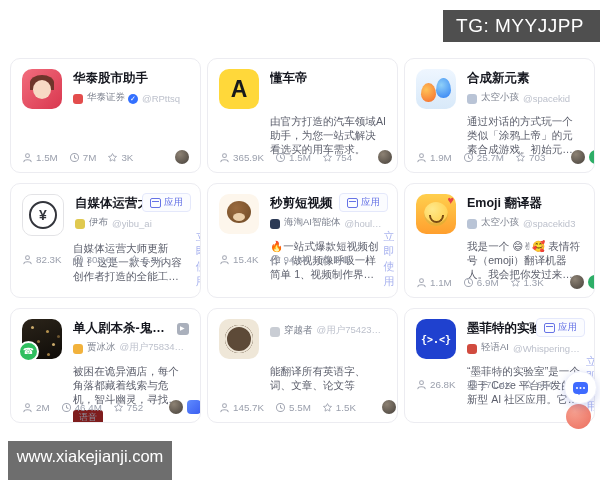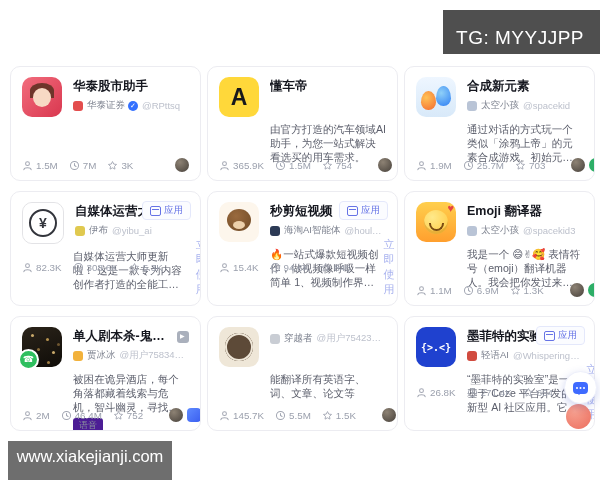--- a/index.html
+++ b/index.html
@@ -1,44 +1,44 @@
 <!DOCTYPE html>
 <html><head>
 <meta charset="utf-8">
 <style>
   html,body{margin:0;padding:0}
   body{width:600px;height:480px;position:relative;background:#fff;overflow:hidden;
        font-family:"Liberation Sans","DejaVu Sans",sans-serif;-webkit-font-smoothing:antialiased}
   
-  .wm-top{position:absolute;top:10px;right:0;height:32px;line-height:32px;padding:12px 16px 0 13px;
+  .wm-top{position:absolute;top:10px;right:0;height:32px;line-height:32px;padding:0 16px 0 13px;
           background:#4f4f4f;color:#fff;font-size:19px;letter-spacing:.5px;z-index:9}
   .wm-bottom{position:absolute;left:8px;top:441px;width:164px;height:40px;line-height:31px;text-align:center;
           background:#6e6e6e;color:#fff;font-size:16.5px;z-index:9}
   
-  .board{position:absolute;left:10px;right:5px;top:66px;display:grid;
+  .board{position:absolute;left:10px;right:5px;top:58px;display:grid;
          grid-template-columns:repeat(3,1fr);gap:10px 6px}
   .card{position:relative;background:#fff;border:1px solid #ececf1;border-radius:10px;
         height:115px;padding:10px 11px;box-sizing:border-box;overflow:hidden}
   .hdr{display:flex;gap:11px}
   .hblock{min-width:0;padding-top:1px}
   .trow{display:flex;align-items:center;gap:4px}
   .title{font-size:12.5px;font-weight:700;color:#15171f;white-space:nowrap;overflow:hidden;text-overflow:ellipsis}
   .tmini{width:12px;height:12px;border-radius:3px;background:#aab0bc;flex:none;position:relative}
   .tmini::before{content:"▶";position:absolute;left:3px;top:1px;font-size:6px;color:#fff}
-  .arow{display:flex;align-items:center;margin-top:4px;font-size:9.5px;color:#8a8f9c;white-space:nowrap;overflow:hidden}
+  .arow{display:flex;align-items:flex-end;margin-top:4px;font-size:9.5px;color:#8a8f9c;white-space:nowrap;overflow:hidden}
   .aicon{width:10px;height:10px;border-radius:3px;flex:none;margin-right:4px}
   .aname{color:#7d828f}
   .vicon{width:10px;height:10px;border-radius:50%;background:#3370ff;color:#fff;flex:none;margin-left:3px;
          font-size:7px;line-height:10px;text-align:center;font-weight:700}
   .vicon::before{content:"✓"}
   .handle{color:#bdc1cc;margin-left:4px;overflow:hidden;text-overflow:ellipsis}
   .desc{margin:5px 0 0 51px;font-size:10.6px;line-height:14px;color:#5b5e6b;
         display:-webkit-box;-webkit-line-clamp:3;-webkit-box-orient:vertical;overflow:hidden}
   .tag{display:inline-block;margin:4px 0 0 51px;padding:1px 6px;border-radius:3px;
-       background:#4c1d95;color:#8a8f9c;font-size:9px}
+       background:#7f1d1d;color:#8a8f9c;font-size:9px}
   .stats{position:absolute;left:11px;right:11px;bottom:8px;display:flex;align-items:center;gap:11px;
          font-size:9.8px;color:#9ba0ad}
   .stat{display:flex;align-items:center;gap:3px}
   .stat svg{display:block}
   .spacer{flex:1}
   .corner{display:flex;align-items:center}
   .cicon{width:14px;height:14px;border-radius:50%;margin-left:4px}
   .cicon.avatar-dark{background:radial-gradient(circle at 35% 30%,#8d8274,#46403a)}
   .cicon.wechat{background:#2dae67}
   .cicon.miniapp-blue{border-radius:4px;background:linear-gradient(135deg,#5f8bff,#3a5ef0)}

